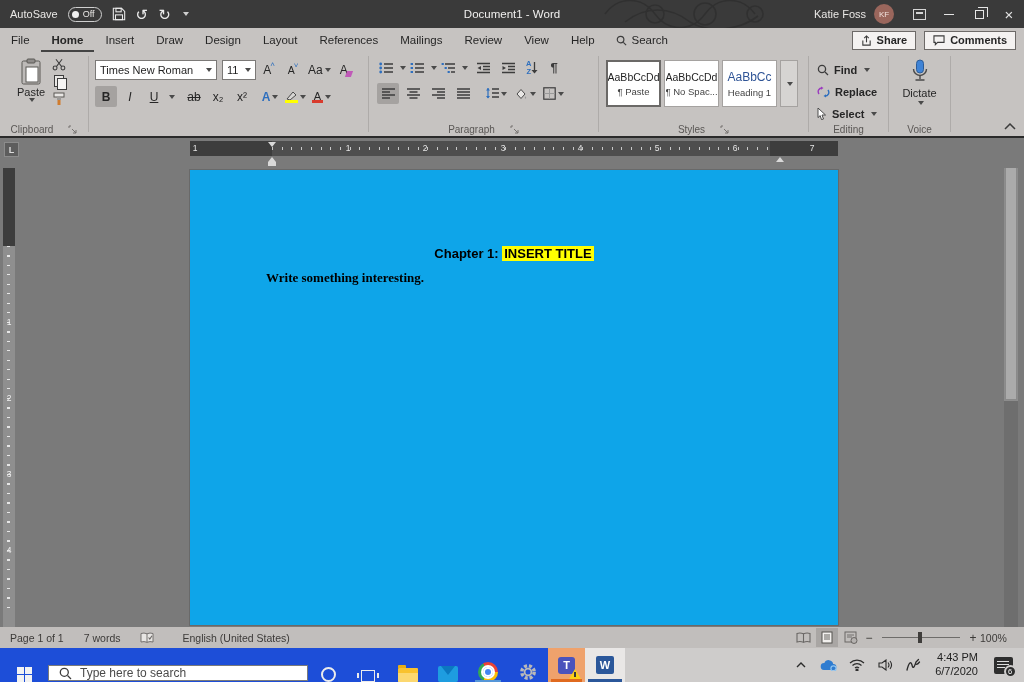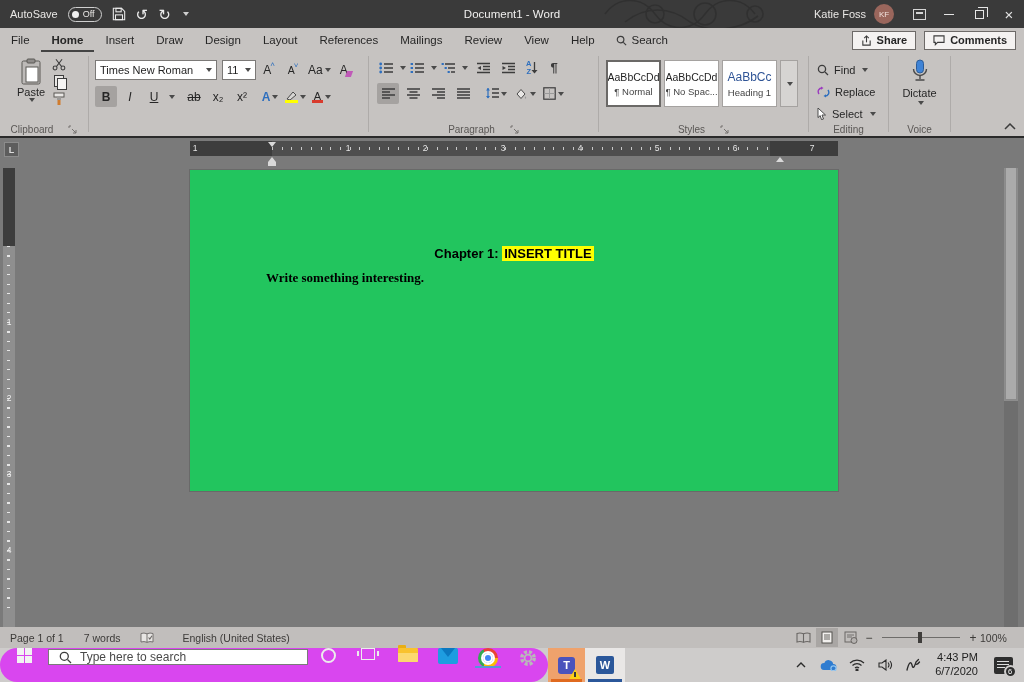--- a/index.html
+++ b/index.html
@@ -62,63 +62,63 @@
   .stack{display:flex;flex-direction:column;align-items:center;line-height:1;}
 
   
   .style-tile{width:55px;height:47px;background:#fff;border:1px solid #a5a2a0;display:flex;flex-direction:column;align-items:center;justify-content:center;gap:3px;}
   .style-tile.sel{border:2px solid #6b6967;}
   .style-prev{font-size:10.5px;color:#1f1f1f;white-space:nowrap;overflow:hidden;max-width:52px;}
   .style-prev.h1{color:#2f5496;font-size:12px;}
   .style-name{font-size:9.5px;color:#444;white-space:nowrap;overflow:hidden;max-width:52px;}
 
   
-  .ed-row{display:flex;align-items:center;gap:5px;height:21px;font-size:11px;color:#262626;}
+  .ed-row{display:flex;align-items:center;gap:5px;height:21px;font-size:11px;color:#262626;font-weight:bold;}
 
   
   #rulerrow{position:absolute;left:0;top:140px;width:1024px;height:28px;background:#7a7a7a;}
   .tabsel{position:absolute;left:4px;top:2px;width:15px;height:15px;background:#5d5d5d;border:1px solid #8c8c8c;color:#dcdcdc;font-size:9px;font-weight:bold;display:flex;align-items:center;justify-content:center;}
   #hruler{position:absolute;left:190px;top:1px;width:648px;height:15px;background:#3d3d3d;}
   .hr-band{position:absolute;left:82px;top:0;width:498px;height:15px;background:#4e4e4e;}
   .hr-ticks{position:absolute;left:0;right:0;top:6px;height:3px;background:repeating-linear-gradient(90deg,rgba(230,230,230,.8) 0 1px,transparent 1px 9.7px);}
   .hr-num{position:absolute;top:0;height:15px;line-height:15px;font-size:8.5px;color:#e6e6e6;transform:translateX(-50%);}
   .ind{position:absolute;width:0;height:0;}
   .ind-first{left:78px;top:1px;border-left:4px solid transparent;border-right:4px solid transparent;border-top:5px solid #d9d9d9;}
   .ind-hang{left:78px;top:16px;border-left:4px solid transparent;border-right:4px solid transparent;border-bottom:5px solid #d9d9d9;}
   .ind-left{left:78px;top:21px;width:8px;height:4px;background:#d9d9d9;border:0;}
   .ind-right{left:586px;top:16px;border-left:4px solid transparent;border-right:4px solid transparent;border-bottom:5px solid #d9d9d9;}
 
   
   #workspace{position:absolute;left:0;top:168px;width:1024px;height:459px;background:#7a7a7a;overflow:hidden;}
   #vruler{position:absolute;left:3px;top:0;width:12px;height:459px;background:#8f8f8f;}
   .vr-margin{position:absolute;left:0;top:0;width:12px;height:78px;background:#3d3d3d;}
   .vr-ticks{position:absolute;left:4px;top:78px;width:3px;height:370px;background:repeating-linear-gradient(180deg,rgba(245,245,245,.85) 0 1px,transparent 1px 9.5px);}
   .vr-num{position:absolute;left:0;width:12px;text-align:center;font-size:8.5px;color:#f0f0f0;}
-  #page{position:absolute;left:190px;top:2px;width:648px;height:321px;background:#22c55e;outline:1px solid #696969;}
+  #page{position:absolute;left:190px;top:2px;width:648px;height:455px;background:#0ea5e9;outline:1px solid #696969;}
   .doc-heading{position:absolute;left:0;right:0;top:76px;text-align:center;font-family:"Liberation Serif","DejaVu Serif",serif;font-weight:bold;font-size:13px;color:#000;}
   .doc-hl{background:#ffff00;padding:0 2px;}
   .doc-body{position:absolute;left:76px;top:100px;font-family:"Liberation Serif","DejaVu Serif",serif;font-weight:bold;font-size:13px;color:#000;}
   #vscroll{position:absolute;left:1004px;top:-27px;width:14px;height:486px;background:#8d8d8d;}
   .vs-thumb{position:absolute;left:1px;top:14px;width:12px;height:245px;background:#ababab;border:1px solid #8a8a8a;}
   .vs-track-low{position:absolute;left:0;top:260px;width:14px;height:226px;background:#6e6e6e;}
 
   
   #statusbar{position:absolute;left:0;top:627px;width:1024px;height:21px;background:#c1bebc;display:flex;align-items:center;font-size:10.5px;color:#3c3a38;}
   .sb-item{padding:0 10px;display:flex;align-items:center;gap:4px;}
   .sb-right{margin-left:auto;display:flex;align-items:center;gap:2px;padding-right:8px;}
   .viewbtn{width:22px;height:19px;display:flex;align-items:center;justify-content:center;}
   .viewbtn.sel{background:#a9a6a4;}
   .zoom-track{position:relative;width:78px;height:1px;background:#6e6c6a;margin:0 6px;}
   .zoom-thumb{position:absolute;left:36px;top:-5px;width:4px;height:11px;background:#3f3d3b;}
   .zoom-sign{font-size:12px;color:#3c3a38;width:10px;text-align:center;}
   .zoom-pct{width:36px;}
 
   
   #taskbar{position:absolute;left:0;top:648px;width:1024px;height:34px;background:#cecccb;display:flex;align-items:stretch;}
-  .tk-dark{display:flex;align-items:flex-start;background:#d946ef;border-radius:17px;}
+  .tk-dark{display:flex;align-items:flex-end;background:#1d4ed8;}
   .tk-cell{width:40px;display:flex;align-items:center;justify-content:center;position:relative;}
   .start-logo{display:grid;grid-template-columns:7px 7px;grid-template-rows:7px 7px;gap:1px;}
   .start-logo i{background:#f2f2f2;}
   .tk-search{width:260px;background:#fff;border:1px solid #7a7a7a;display:flex;align-items:center;gap:8px;padding:0 10px;margin:1px 0;}
   .tk-search span{font-size:12px;color:#4a4a4a;}
   .cortana-ring{width:15px;height:15px;border:2px solid #ececec;border-radius:50%;}
   .taskview-ic{width:14px;height:12px;border:1.5px solid #ececec;position:relative;}
   .taskview-ic::before{content:"";position:absolute;left:-5px;top:2px;width:2px;height:5px;background:#ececec;}
   .taskview-ic::after{content:"";position:absolute;right:-5px;top:2px;width:2px;height:5px;background:#ececec;}
   .folder-ic{width:20px;height:14px;background:#f9c22e;border-radius:1px;position:relative;}
@@ -457,21 +457,21 @@
             <path d="M1 3 V1 H3 M4 4 L8 8 M8 5 V8 H5"></path>
           </svg>
       </div>
     </div>
     <div class="vsep" style="left:598px;"></div>
 
     <div class="grp" style="left:599px;width:209px;">
       <div class="rrow" style="padding:8px 0 0 7px;gap:3px;align-items:stretch;">
         <div class="style-tile sel">
           <span class="style-prev">AaBbCcDd</span>
-          <span class="style-name">¶ Normal</span>
+          <span class="style-name">¶ Paste</span>
         </div>
         <div class="style-tile">
           <span class="style-prev">AaBbCcDd</span>
           <span class="style-name">¶ No Spac...</span>
         </div>
         <div class="style-tile">
           <span class="style-prev h1">AaBbCc</span>
           <span class="style-name">Heading 1</span>
         </div>
         <div style="width:18px;height:47px;background:#d6d4d2;border:1px solid #a5a2a0;display:flex;align-items:center;justify-content:center;">

